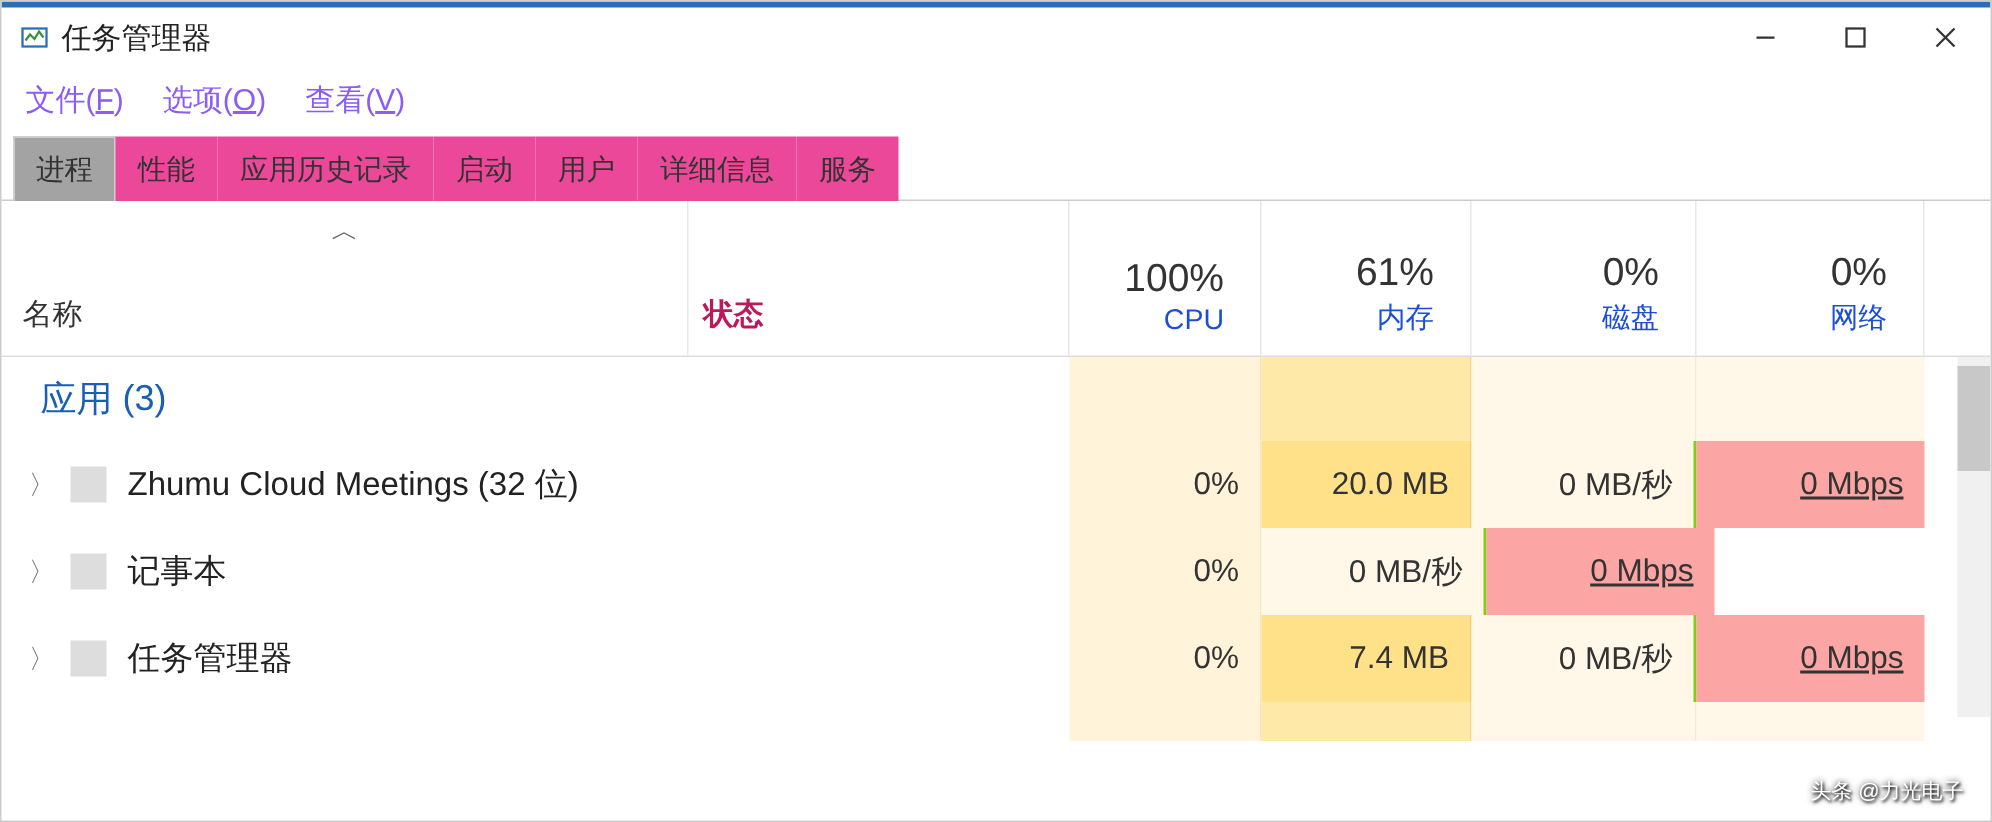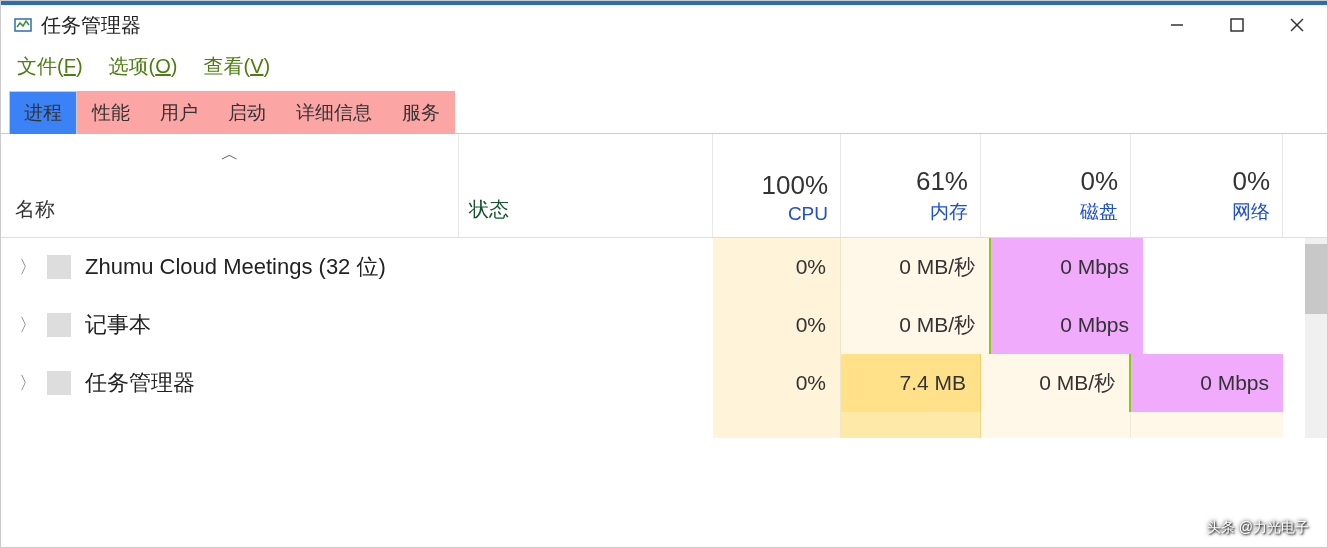--- a/index.html
+++ b/index.html
@@ -32,41 +32,41 @@
     .win-ctrl {
       width: 60px; height: 40px;
       display: flex; align-items: center; justify-content: center;
       font-size: 20px; color: #333;
     }
     .menubar {
       display: flex;
       padding: 8px 16px 10px 16px;
       gap: 26px;
       font-size: 20px;
-      color: #4d7c0f;
+      color: #8b5cf6;
     }
     .menu-item u { text-decoration: underline; }
     .tabs {
       display: flex;
       border-bottom: 1px solid #ccc;
       padding-left: 8px;
       font-size: 19px;
     }
     .tab {
       padding: 8px 14px;
       border: 1px solid transparent;
       border-bottom: none;
       color: #333;
       position: relative;
       top: 1px;
-      background: #fca5a5;
+      background: #ec4899;
     }
     .tab.active {
       border-color: #ccc;
-      background: #3b82f6;
+      background: #a3a3a3;
     }
     .table-area {
       position: relative;
       height: calc(100% - 160px);
     }
     .header-row {
       display: flex;
       border-bottom: 1px solid #ddd;
       height: 104px;
     }
@@ -86,29 +86,30 @@
       left: 220px;
       font-size: 18px;
       color: #666;
     }
     .col-status {
       flex: 0 0 254px;
       display: flex;
       align-items: flex-end;
       padding: 0 0 14px 10px;
       font-size: 20px;
-      color: #14532d;
+      color: #be185d;
       border-right: 1px solid #e8e8e8;
+      font-weight: bold;
     }
     .col-metric {
       display: flex;
       flex-direction: column;
       align-items: flex-end;
       justify-content: flex-end;
-      padding: 0 12px 12px 0;
+      padding: 0 24px 12px 0;
       border-right: 1px solid #e8e8e8;
     }
     .col-cpu   { flex: 0 0 128px; }
     .col-mem   { flex: 0 0 140px; }
     .col-disk  { flex: 0 0 150px; }
     .col-net   { flex: 0 0 152px; }
     .metric-pct { font-size: 26px; color: #333; }
     .metric-lbl { font-size: 19px; color: #1d4ed8; margin-top: 2px; }
     .scrollbody {
       position: relative;
@@ -155,21 +156,21 @@
       display: flex;
       align-items: center;
       justify-content: flex-end;
       padding-right: 14px;
       font-size: 21px;
       color: #333;
     }
     .cell-cpu  { flex: 0 0 128px; background: #fff3d9; border-right: 1px solid #f0e6c8; }
     .cell-mem  { flex: 0 0 140px; background: #ffe18a; border-right: 1px solid #f0cf70; }
     .cell-disk { flex: 0 0 150px; background: #fff8e9; border-right: 2px solid #84cc16; }
-    .cell-net  { flex: 0 0 152px; background: #f0abfc; }
+    .cell-net  { flex: 0 0 152px; background: #fca5a5; text-decoration: underline; }
     .vscroll {
       position: absolute;
       right: 0; top: 0;
       width: 22px;
       height: 240px;
       background: #f0f0f0;
     }
     .vthumb {
       width: 100%; height: 70px;
       background: #c8c8c8;
@@ -218,22 +219,23 @@
 
 <div class="menubar">
   <span class="menu-item"><span>文件</span>(<u>F</u>)</span>
   <span class="menu-item"><span>选项</span>(<u>O</u>)</span>
   <span class="menu-item"><span>查看</span>(<u>V</u>)</span>
 </div>
 
 <div class="tabs">
   <div class="tab active">进程</div>
   <div class="tab">性能</div>
+  <div class="tab">应用历史记录</div>
+  <div class="tab">启动</div>
   <div class="tab">用户</div>
-  <div class="tab">启动</div>
   <div class="tab">详细信息</div>
   <div class="tab">服务</div>
 </div>
 
 <div class="table-area">
 
   <div class="header-row">
     <div class="col-name">
       <span class="sort-caret">︿</span>
       <span>名称</span>
@@ -254,29 +256,40 @@
       <span class="metric-lbl">磁盘</span>
     </div>
     <div class="col-metric col-net">
       <span class="metric-pct">0%</span>
       <span class="metric-lbl">网络</span>
     </div>
   </div>
 
   <div class="scrollbody">
 
+    <div class="group-row">
+      <div class="group-name">
+        <span>应用</span>&nbsp;<span>(3)</span>
+      </div>
+      <div class="grp-status"></div>
+      <div class="grp-cpu"></div>
+      <div class="grp-mem"></div>
+      <div class="grp-disk"></div>
+      <div class="grp-net"></div>
+    </div>
 
     <div class="proc-row">
       <div class="proc-name">
         <span class="expander">〉</span>
         <span class="proc-icon"></span>
         <span>Zhumu Cloud Meetings (32 位)</span>
       </div>
       <div class="proc-status"></div>
       <div class="cell cell-cpu">0%</div>
+      <div class="cell cell-mem">20.0 MB</div>
       <div class="cell cell-disk">0 MB/秒</div>
       <div class="cell cell-net">0 Mbps</div>
     </div>
 
     <div class="proc-row">
       <div class="proc-name">
         <span class="expander">〉</span>
         <span class="proc-icon"></span>
         <span>记事本</span>
       </div>

